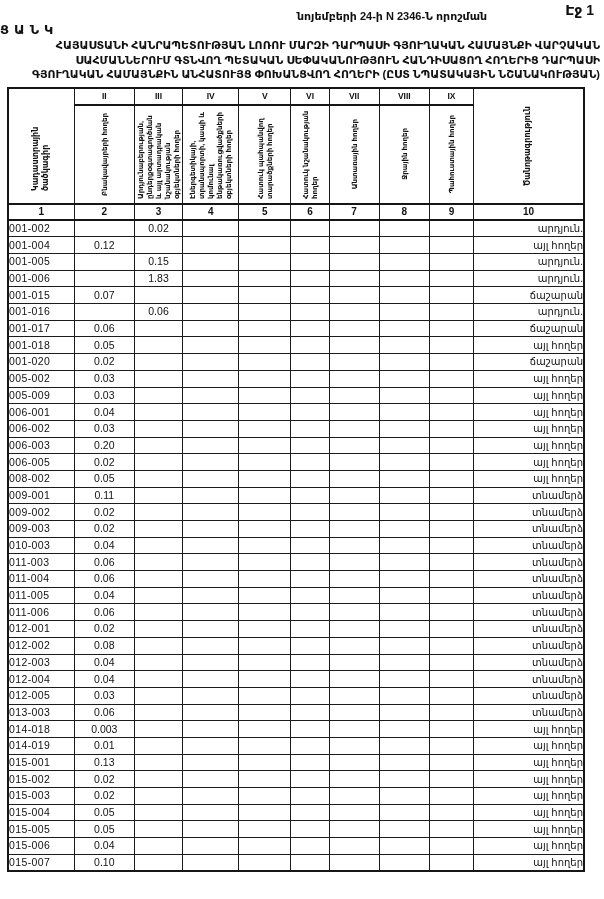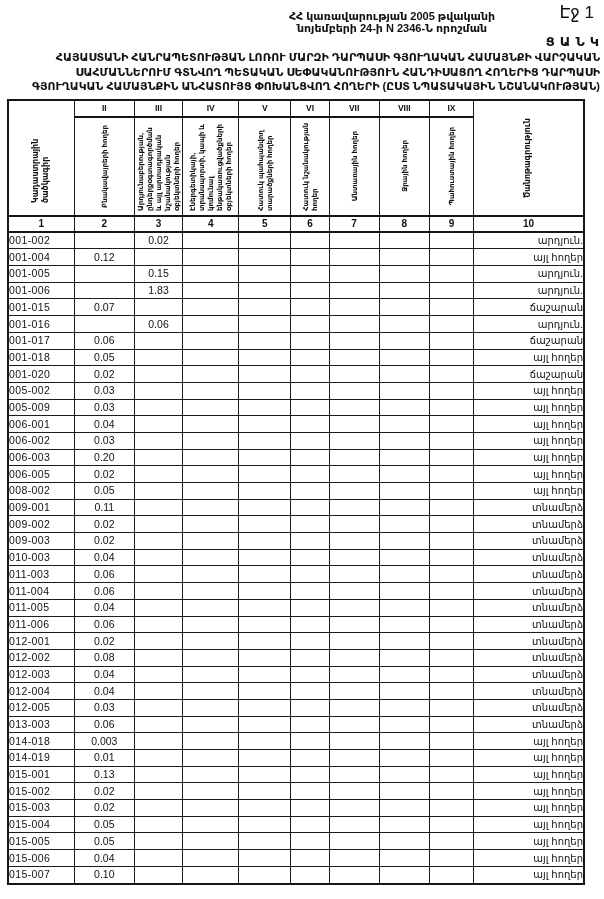--- a/index.html
+++ b/index.html
@@ -5,29 +5,29 @@
   html,body { margin:0; padding:0; }
   body {
     width:604px; height:899px; background:#ffffff; overflow:hidden;
     font-family:"Liberation Sans","DejaVu Sans",sans-serif; color:#111;
     -webkit-font-smoothing:none;
   }
   .page { position:relative; width:604px; height:899px; overflow:hidden; }
 
   .page-num {
     position:absolute; top:2px; right:10px;
-    font-size:17px; font-weight:normal;
+    font-size:14px; font-weight:bold;
   }
   .appendix {
     margin:10px 40px 0 220px; text-align:center;
     font-size:11px; font-weight:bold; line-height:1.1;
   }
   .list-label {
-    text-align:right; font-weight:bold; font-size:13px;
-    letter-spacing:5px; margin-top:0px;padding-left:33px;
+    text-align:left; font-weight:bold; font-size:13px;
+    letter-spacing:5px; margin-top:0px;
   }
   .doc-title {
     text-align:right; font-weight:bold; font-size:11px;
     line-height:1.32; margin:1px 4px 5px 4px;
   }
 
   table.landtable {
     border-collapse:collapse; table-layout:fixed;
     margin-left:7px; width:578px;
     border:2px solid #161616;
@@ -54,21 +54,20 @@
   td.col-note { text-align:right; padding-left:4px; font-size:10px; }
 </style>
 </head>
 <body>
 
 <div class="page">
 
   <div class="page-num">Էջ 1</div>
 
   <div class="appendix">
-    <div>ՀՀ կառավարության 2005 թվականի</div>
     <div>նոյեմբերի 24-ի N 2346-Ն որոշման</div>
   </div>
 
   <div class="list-label">ՑԱՆԿ</div>
 
   <div class="doc-title">ՀԱՅԱՍՏԱՆԻ ՀԱՆՐԱՊԵՏՈՒԹՅԱՆ ԼՈՌՈՒ ՄԱՐԶԻ ԴԱՐՊԱՍԻ ԳՅՈՒՂԱԿԱՆ ՀԱՄԱՅՆՔԻ ՎԱՐՉԱԿԱՆ ՍԱՀՄԱՆՆԵՐՈՒՄ ԳՏՆՎՈՂ ՊԵՏԱԿԱՆ ՍԵՓԱԿԱՆՈՒԹՅՈՒՆ ՀԱՆԴԻՍԱՑՈՂ ՀՈՂԵՐԻՑ ԴԱՐՊԱՍԻ ԳՅՈՒՂԱԿԱՆ ՀԱՄԱՅՆՔԻՆ ԱՆՀԱՏՈՒՅՑ ՓՈԽԱՆՑՎՈՂ ՀՈՂԵՐԻ (ԸՍՏ ՆՊԱՏԱԿԱՅԻՆ ՆՇԱՆԱԿՈՒԹՅԱՆ)</div>
 
   <table class="landtable">
     <colgroup>
       <col style="width:66px">

